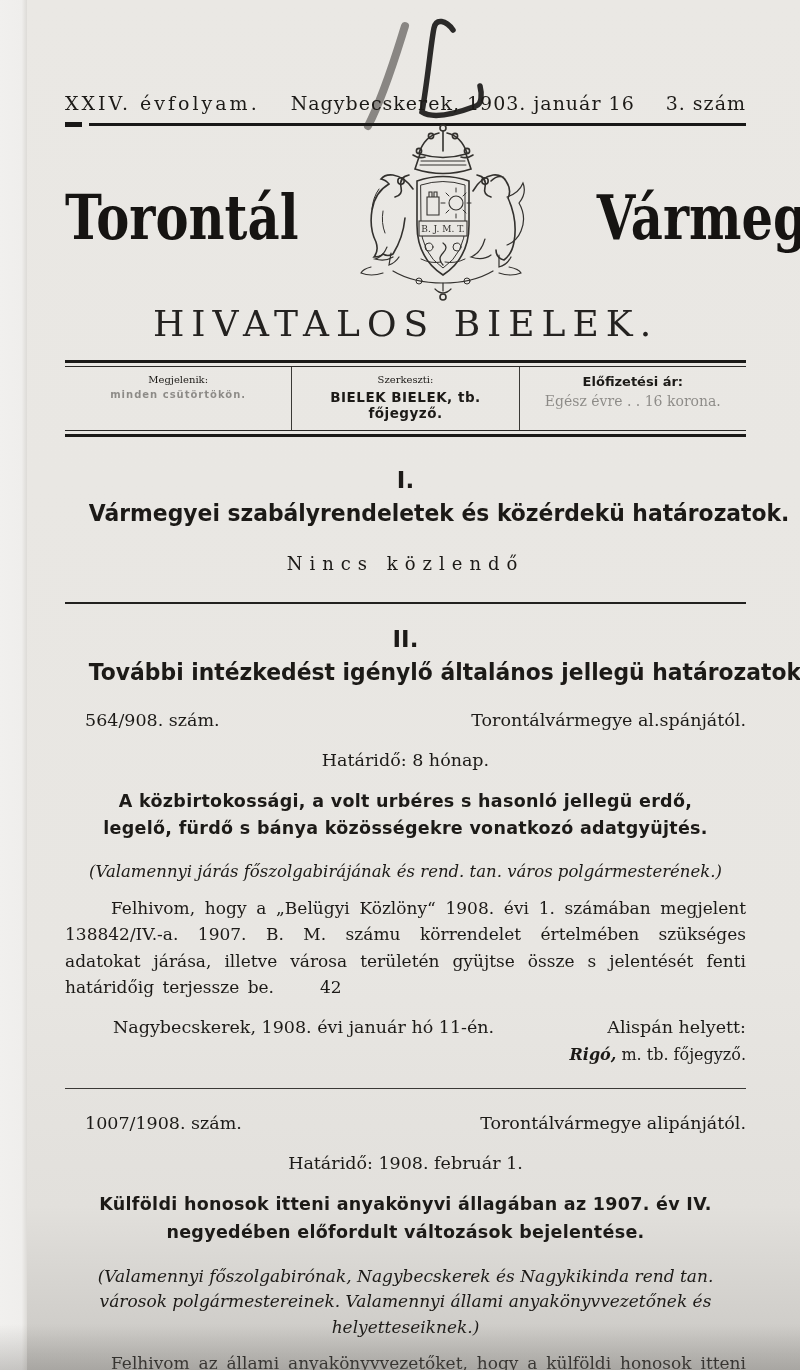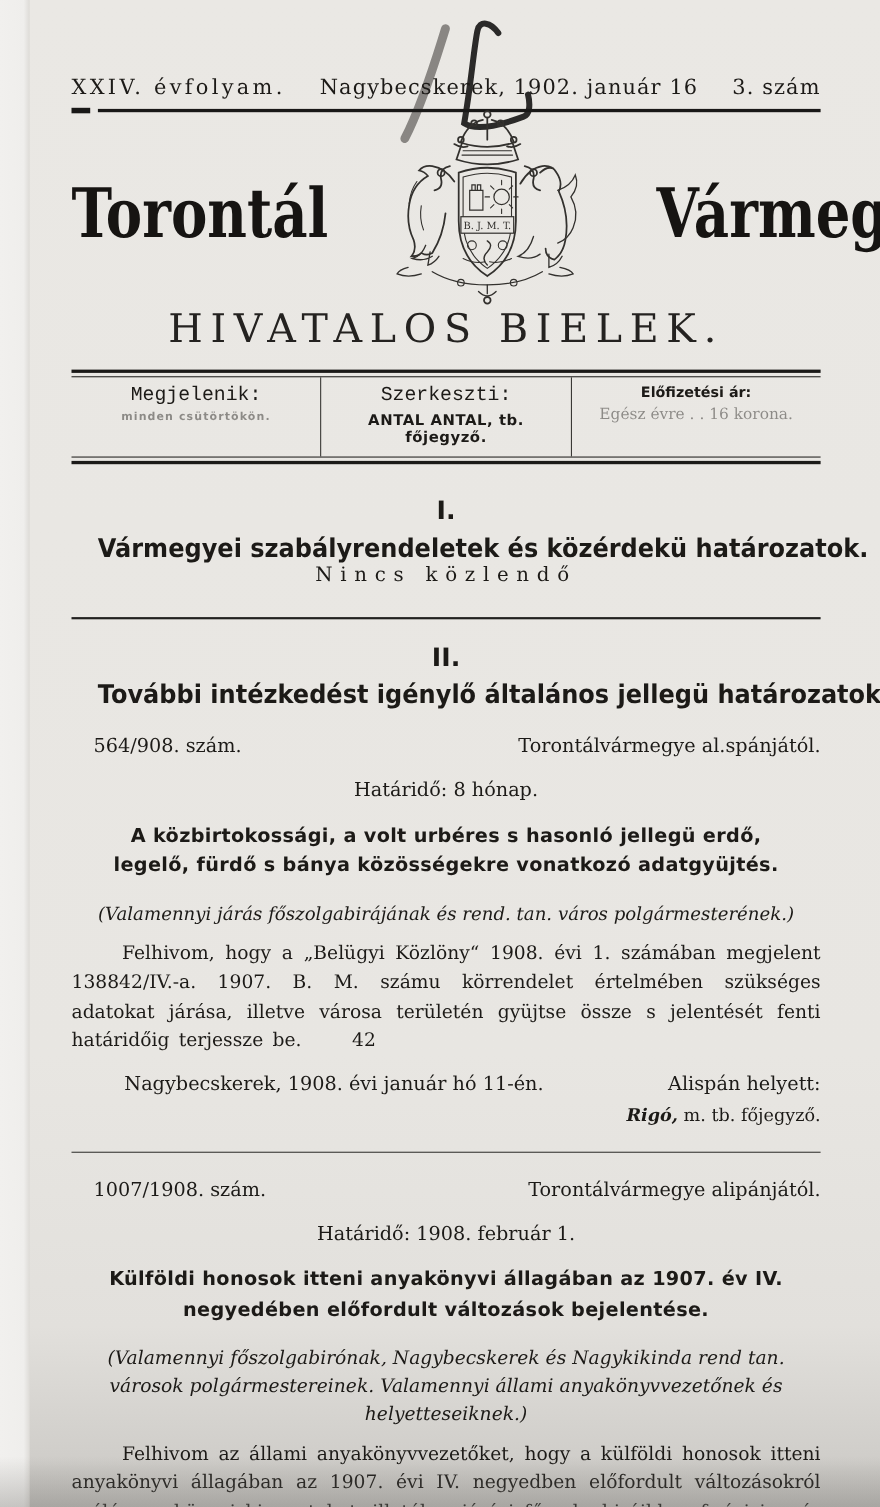--- a/index.html
+++ b/index.html
@@ -6,21 +6,21 @@
   body{background:#d9d7d3;font-family:"DejaVu Serif","Liberation Serif",serif;}
   .scan{position:relative;width:800px;height:1370px;margin:0 auto;
         background:linear-gradient(180deg,#eae8e4 0%,#e8e6e2 70%,#e2e0dc 88%,#cfcdc9 97%,#c2c0bc 100%);
         color:#1c1a17;overflow:hidden;}
   .scan-edge{position:absolute;left:0;top:0;width:27px;height:100%;
         background:linear-gradient(90deg,#f1f0ee 0%,#efeeec 80%,#dddbd7 100%);}
   .content{position:relative;padding:0 54px 0 65px;}
 
   
   .issueline{display:flex;justify-content:space-between;align-items:baseline;
-        padding-top:68px;font-size:19px;letter-spacing:1px;}
+        padding-top:92px;font-size:19px;letter-spacing:1px;}
   .issueline .vol{letter-spacing:3px;}
   .toprule{margin-top:8px;display:flex;align-items:center;gap:7px;}
   .toprule .dash{width:17px;height:5px;background:#191817;}
   .toprule .line{flex:1;height:3px;background:#191817;}
 
   
   .masthead{position:relative;display:flex;justify-content:space-between;align-items:center;height:168px;margin-top:6px;text-align:center;}
   .mast-title{font-weight:bold;font-size:62px;white-space:nowrap;color:#161412;}
   .mast-title.left{transform:scaleX(.80);transform-origin:left center;}
   .mast-title.right{transform:scaleX(.80);transform-origin:right center;}
@@ -28,33 +28,33 @@
   .subtitle{text-align:center;font-size:36px;letter-spacing:7px;margin-top:2px;color:#242220;}
 
   
   .infobar{margin-top:16px;}
   .rule-thick{height:3px;background:#1b1a18;}
   .rule-thin{height:1px;background:#2a2927;}
   .infobar .gap{height:3px;}
   .infocols{display:flex;align-items:stretch;}
   .infocol{flex:1;text-align:center;padding:7px 4px 9px;}
   .infocol + .infocol{border-left:1px solid #3a3936;}
-  .info-label{font-size:18px;font-family:Liberation Mono, monospace;}
+  .info-label{font-size:10px;}
   .info-label.bold{font-weight:bold;font-family:"DejaVu Sans","Liberation Sans",sans-serif;font-size:13px;}
   .info-value{margin-top:4px;font-size:14px;}
   .info-value.boldsans{font-family:"DejaVu Sans","Liberation Sans",sans-serif;font-weight:bold;font-size:13.5px;letter-spacing:.5px;}
   .info-value.spaced{font-family:"DejaVu Sans","Liberation Sans",sans-serif;font-weight:bold;font-size:10px;letter-spacing:1px;}
   .faded{opacity:.45;}
 
   
   .sec-numeral{text-align:center;font-family:"DejaVu Sans","Liberation Sans",sans-serif;
         font-weight:bold;font-size:23px;margin-top:30px;}
   .sec-title{text-align:center;font-family:"DejaVu Sans","Liberation Sans",sans-serif;
         font-weight:bold;font-size:23.5px;margin-top:6px;transform:scaleX(.93);transform-origin:center;white-space:nowrap;}
-  .nothing{ text-align:center;font-size:18px;letter-spacing:7px;}
+  .nothing{ text-align:center;font-size:18px;letter-spacing:7px;margin-top:26px;}
   .fullrule{height:2px;background:#22211f;margin-top:28px;}
   .thinrule{height:1px;background:#3a3936;margin-top:24px;}
 
   .refline{display:flex;justify-content:space-between;margin-top:24px;font-size:17.5px;}
   .refline .ref{padding-left:20px;}
   .deadline{text-align:center;font-size:17.5px;margin-top:20px;}
   .art-title{text-align:center;font-family:"DejaVu Sans","Liberation Sans",sans-serif;
         font-weight:bold;font-size:17.5px;line-height:1.55;margin:18px 30px 0;letter-spacing:.3px;}
   .addressees{text-align:center;font-style:italic;font-size:16.5px;line-height:1.5;margin:18px 8px 0;}
   .bodytext{font-size:17px;line-height:1.55;text-align:justify;text-indent:46px;
@@ -80,21 +80,21 @@
 
   <svg class="penmark" viewBox="0 0 190 140">
     <path d="M75,18 C68,40 55,85 38,118" stroke="#55524e" stroke-width="8" fill="none" stroke-linecap="round" opacity="0.65"></path>
     <path d="M123,22 C116,12 106,10 104,20 C101,34 98,70 92,104 C104,112 130,104 146,98 C152,96 152,86 150,78" stroke="#161514" stroke-width="5.5" fill="none" stroke-linecap="round" opacity="0.9"></path>
   </svg>
 
   <div class="content">
 
     <div class="issueline">
       <span class="vol">XXIV. évfolyam.</span>
-      <span>Nagybecskerek, 1902. január 16</span>
+      <span>Nagybecskerek, 1903. január 16</span>
       <span>3. szám</span>
     </div>
     <div class="toprule">
       <span class="dash"></span>
         <span class="line"></span>
     </div>
 
     <div class="masthead">
       <span class="mast-title left">Torontál</span>
       <svg class="arms" viewBox="0 0 172 185">
@@ -154,21 +154,21 @@
       <div class="rule-thick"></div>
         <div class="gap"></div>
         <div class="rule-thin"></div>
       <div class="infocols">
         <div class="infocol">
           <div class="info-label">Megjelenik:</div>
           <div class="info-value spaced faded">minden csütörtökön.</div>
         </div>
         <div class="infocol">
           <div class="info-label">Szerkeszti:</div>
-          <div class="info-value boldsans">ANTAL ANTAL, tb. főjegyző.</div>
+          <div class="info-value boldsans">BIELEK BIELEK, tb. főjegyző.</div>
         </div>
         <div class="infocol">
           <div class="info-label bold">Előfizetési ár:</div>
           <div class="info-value faded">Egész évre . . 16 korona.</div>
         </div>
       </div>
       <div class="rule-thin"></div>
         <div class="gap"></div>
         <div class="rule-thick"></div>
     </div>

